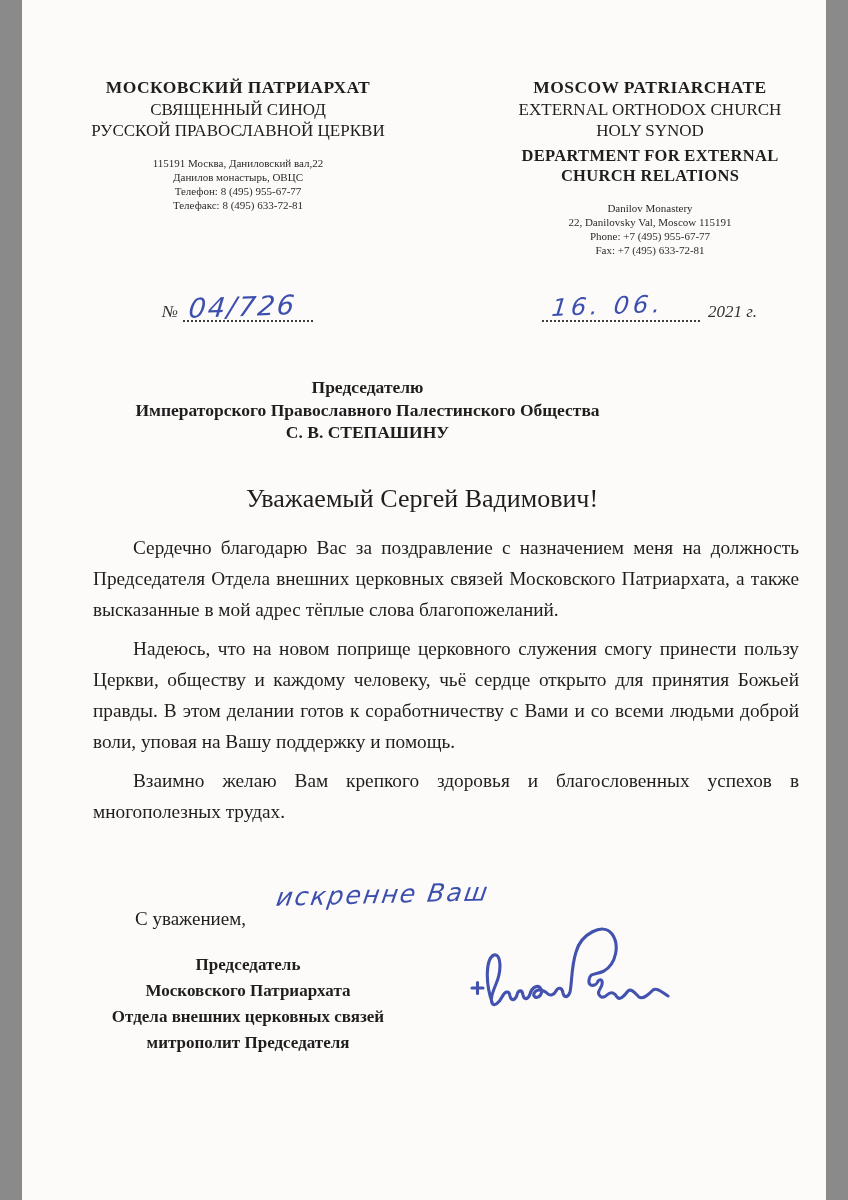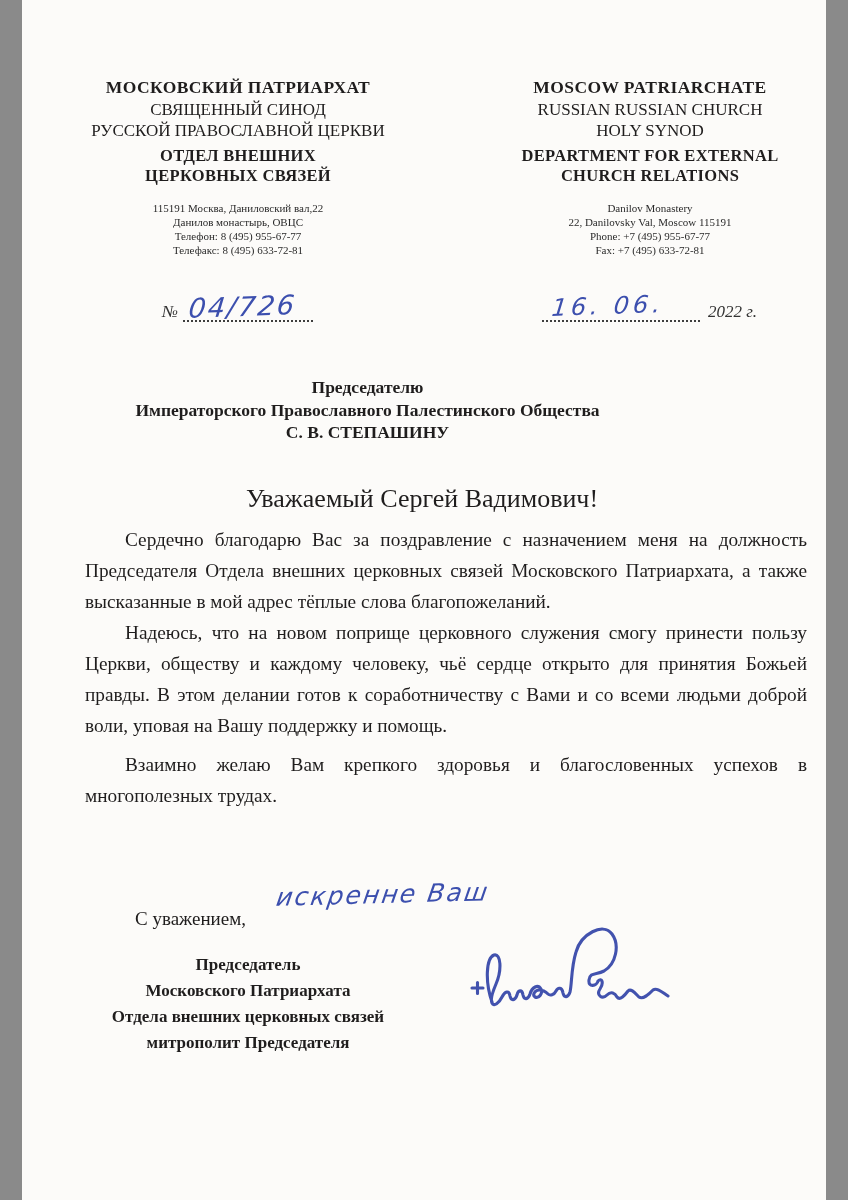--- a/index.html
+++ b/index.html
@@ -29,73 +29,69 @@
   .dot-date { width:158px; margin-right:8px; }
   .hand { font-family:"DejaVu Sans", sans-serif; font-style:italic; color:#3c4fae; white-space:nowrap; }
   .hw-number { position:absolute; left:6px;  bottom:-2px; font-size:27px; letter-spacing:2px; transform:skewX(-8deg) rotate(-2deg); }
   .hw-date   { position:absolute; left:10px; bottom:0px;  font-size:24px; letter-spacing:4px; transform:skewX(-8deg) rotate(-2deg); }
   
   .addressee { position:absolute; left:63px; top:376px; width:565px; text-align:center;
                font-weight:bold; font-size:17.5px; line-height:22.5px; }
   
   .salutation { position:absolute; left:63px; top:484px; width:674px; text-align:center; font-size:26px; }
   .body-text { position:absolute; left:63px; top:524px; width:722px; font-size:19.3px; line-height:31px; }
-  .body-text p { margin:0; text-align:justify; text-indent:40px; }
+  .body-text p { margin:8px; text-align:justify; text-indent:40px; }
   .body-text p.gap { margin-top:8px; }
   
   .closing { position:absolute; left:113px; top:908px; font-size:19px; }
   .hw-note { position:absolute; left:255px; top:880px; font-size:25px; letter-spacing:2px;
              transform:skewX(-10deg) rotate(-1.5deg); }
   .sig-block { position:absolute; left:40px; top:952px; width:372px; text-align:center;
                font-weight:bold; font-size:17px; line-height:26px; }
   .autograph { position:absolute; left:438px; top:916px; }
 </style>
 </head>
 <body>
 
 <div class="page">
 
   <div class="lh-col lh-ru">
     <div class="lh-org1">МОСКОВСКИЙ ПАТРИАРХАТ</div>
     <div class="lh-org">СВЯЩЕННЫЙ СИНОД</div>
     <div class="lh-org">РУССКОЙ ПРАВОСЛАВНОЙ ЦЕРКВИ</div>
-    <div class="lh-dept">
-      <div>ОТДЕЛ ВНЕШНИХ</div>
-      <div>ЦЕРКОВНЫХ СВЯЗЕЙ</div>
-    </div>
     <div class="lh-contact">
       <div>115191 Москва, Даниловский вал,22</div>
       <div>Данилов монастырь, ОВЦС</div>
       <div>Телефон: 8 (495) 955-67-77</div>
       <div>Телефакс: 8 (495) 633-72-81</div>
     </div>
   </div>
 
   <div class="lh-col lh-en">
     <div class="lh-org1">MOSCOW PATRIARCHATE</div>
-    <div class="lh-org">RUSSIAN RUSSIAN CHURCH</div>
+    <div class="lh-org">EXTERNAL ORTHODOX CHURCH</div>
     <div class="lh-org">HOLY SYNOD</div>
     <div class="lh-dept">
       <div>DEPARTMENT FOR EXTERNAL</div>
       <div>CHURCH RELATIONS</div>
     </div>
     <div class="lh-contact">
       <div>Danilov Monastery</div>
       <div>22, Danilovsky Val, Moscow 115191</div>
       <div>Phone: +7 (495) 955-67-77</div>
       <div>Fax: +7 (495) 633-72-81</div>
     </div>
   </div>
 
   <div class="ref-left">
     <span class="ref-label">№</span><span class="dotline dot-num"><span class="hand hw-number">04/726</span></span>
   </div>
 
   <div class="ref-right">
-    <span class="dotline dot-date"><span class="hand hw-date">16. 06.</span></span><span class="ref-label">2022 г.</span>
+    <span class="dotline dot-date"><span class="hand hw-date">16. 06.</span></span><span class="ref-label">2021 г.</span>
   </div>
 
   <div class="addressee">
     <div>Председателю</div>
     <div>Императорского Православного Палестинского Общества</div>
     <div>С. В. СТЕПАШИНУ</div>
   </div>
 
   <div class="salutation">Уважаемый Сергей Вадимович!</div>
 

